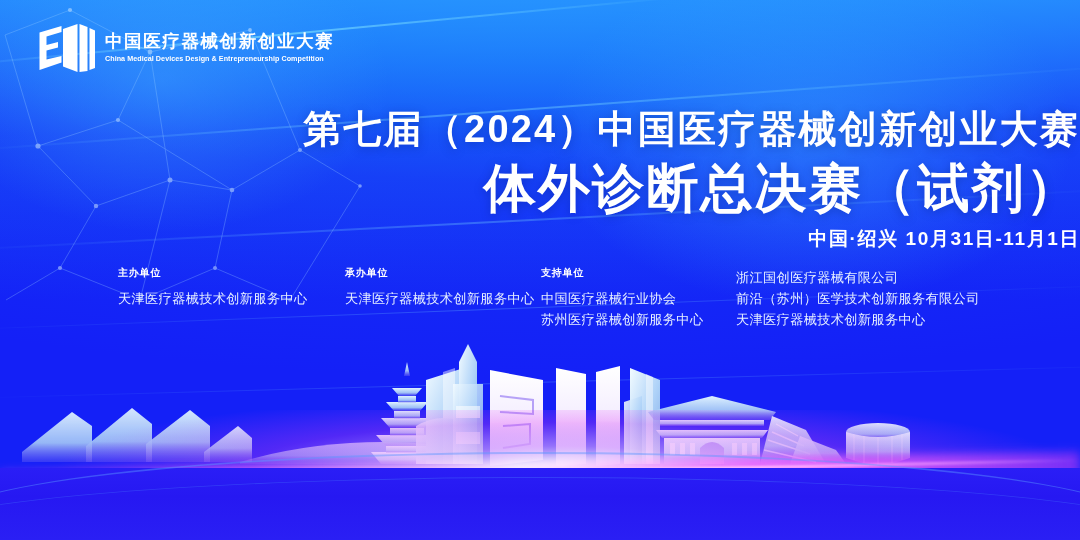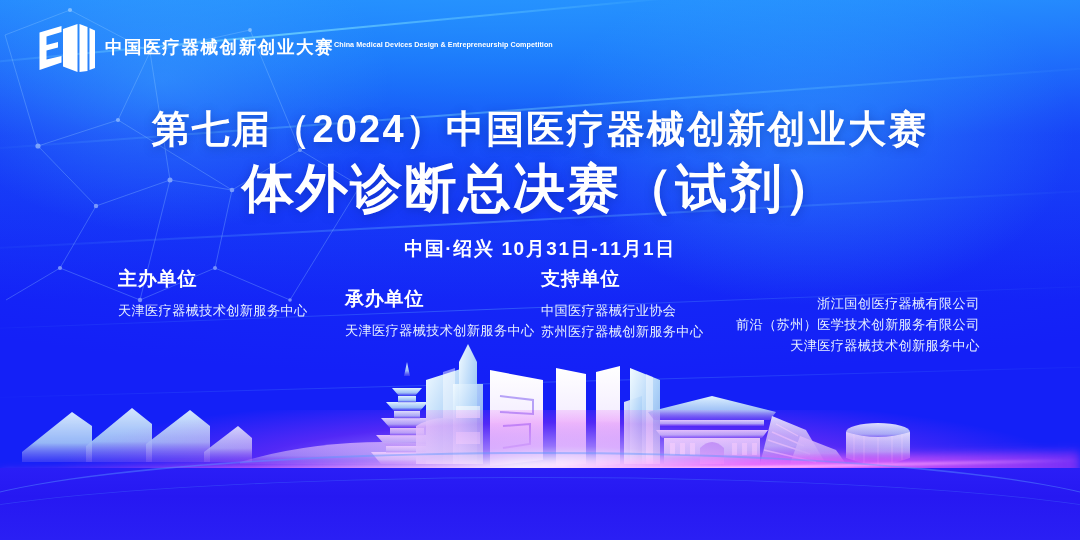--- a/index.html
+++ b/index.html
@@ -42,63 +42,63 @@
 
   
   .constellation{position:absolute;left:0;top:0;width:420px;height:330px;opacity:.55;}
 
   
   .logo{
     position:absolute;left:38px;top:22px;
     display:flex;align-items:center;gap:9px;
   }
   .logo-mark{width:58px;height:52px;flex:0 0 auto;}
-  .logo-txt{display:flex;flex-direction:row;}
+  .logo-txt{display:flex;flex-direction:column;}
   .logo-cn{
     color:#ffffff;font-size:17.5px;font-weight:bold;letter-spacing:1.6px;
     line-height:1.12;white-space:nowrap;
   }
   .logo-en{
     color:#ffffff;font-size:7.4px;font-weight:bold;letter-spacing:.05px;
     line-height:1.2;margin-top:3px;white-space:nowrap;
     transform:scaleX(.97);transform-origin:left center;
   }
 
   
   .titles{
-    position:absolute;left:0;right:0;top:104px;text-align:center;
+    position:absolute;left:0;right:0;top:104px;text-align:right;
   }
   .title-main{
     color:#fff;font-size:38px;font-weight:bold;letter-spacing:2.2px;
     line-height:1.32;white-space:nowrap;
     text-shadow:0 2px 10px rgba(0,30,120,.35);
   }
   .title-sub{
     color:#fff;font-size:52px;font-weight:bold;letter-spacing:2.2px;
     line-height:1.32;white-space:nowrap;
     text-shadow:0 2px 10px rgba(0,30,120,.35);
   }
   .title-place{
-    margin-top:13px;
+    margin-top:3px;
     color:#ffffff;font-size:19px;font-weight:bold;letter-spacing:1.6px;
     white-space:nowrap;
   }
 
   
   .orgs{
     position:absolute;left:0;right:0;top:266px;height:100px;
     color:#eaf3ff;
   }
   .org-col{position:absolute;top:0;}
   .org-col.c1{left:118px;}
-  .org-col.c2{left:345px;margin-top:20px;}
+  .org-col.c2{left:345px;}
   .org-col.c3{left:541px;}
-  .org-col.c4{left:736px;top:28px;text-align:right;}
+  .org-col.c4{left:736px;top:2px;}
   .org-head{
-    color:#ffffff;font-size:19px;font-weight:bold;letter-spacing:.8px;
+    color:#ffffff;font-size:10px;font-weight:bold;letter-spacing:.8px;
     margin-bottom:9px;white-space:nowrap;
   }
   .org-item{
     color:#e7f0ff;font-size:13.2px;font-weight:normal;letter-spacing:.35px;
     line-height:1.58;white-space:nowrap;
   }
 
   
   .scene{position:absolute;left:0;bottom:0;width:100%;height:200px;}
   .scene svg{display:block;width:100%;height:100%;}

